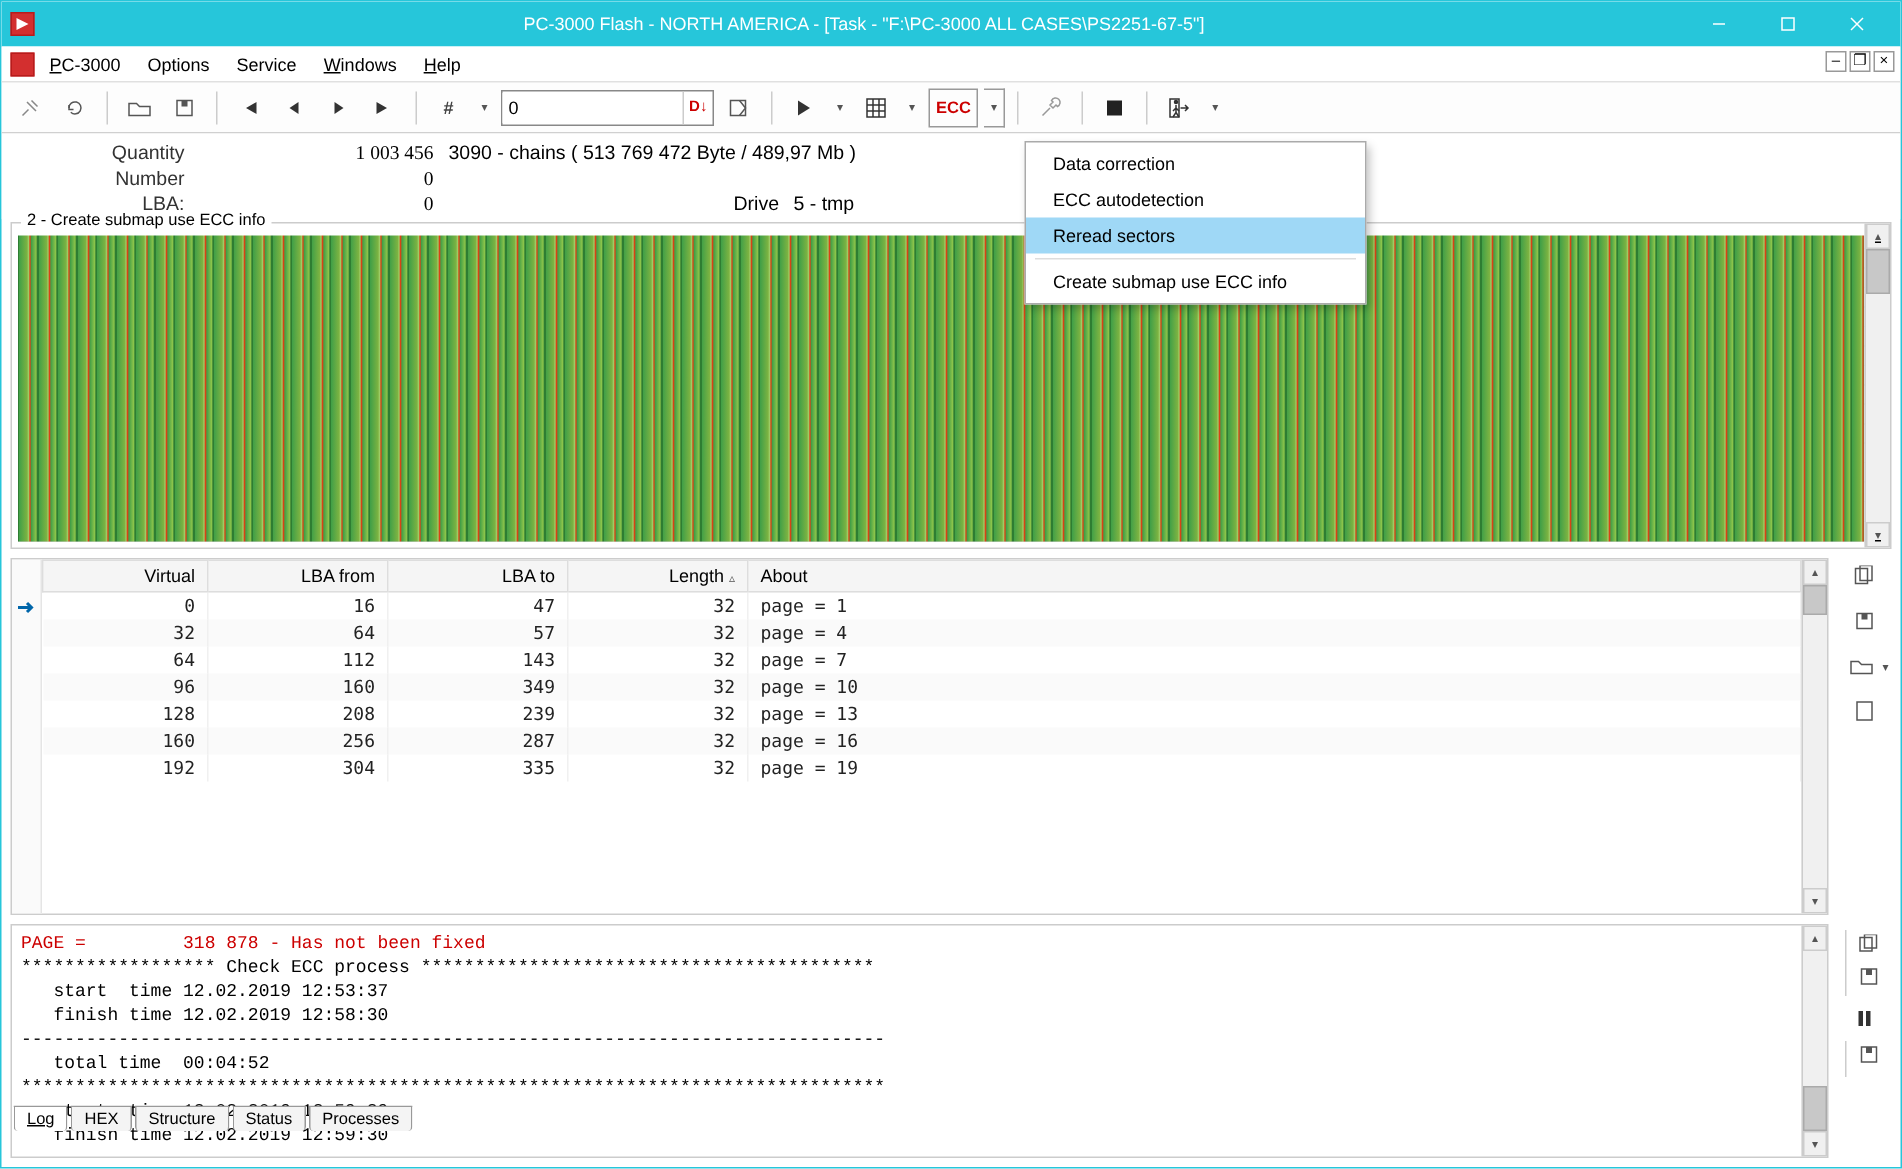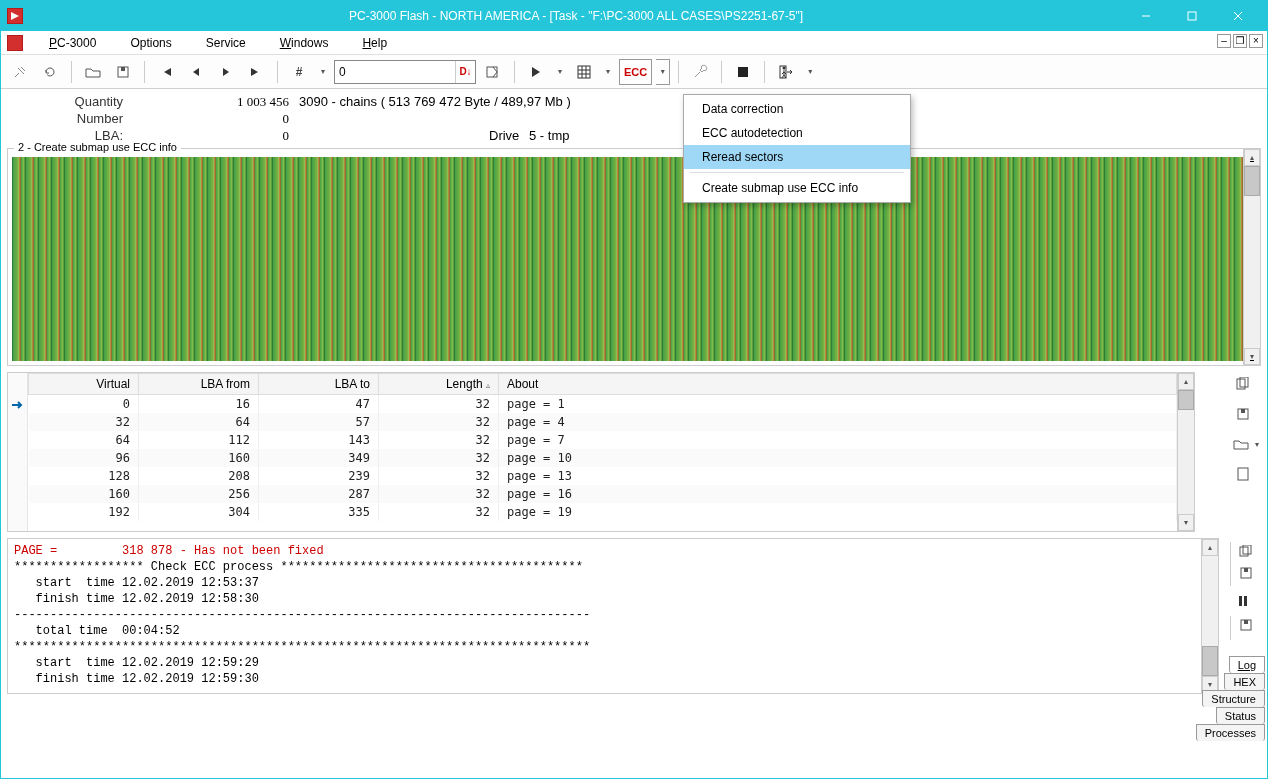--- a/index.html
+++ b/index.html
@@ -8,21 +8,21 @@
 
   
   .titlebar { height: 30px; background: #26c6da; color: #fff; display: flex; align-items: center; padding: 0 6px; }
   .titlebar .appicon { width: 16px; height: 16px; background: #d32f2f; border: 1px solid #b71c1c; display: flex; align-items: center; justify-content: center; margin-right: 6px; }
   .titlebar .appicon svg { width: 10px; height: 10px; }
   .titlebar .title { flex: 1; font-size: 12px; text-align: center; }
   .titlebar .winbtns { display: flex; }
   .titlebar .winbtn { width: 46px; height: 30px; display: flex; align-items: center; justify-content: center; color: #fff; }
 
   
-  .menubar { height: 24px; background: #fff; display: flex; align-items: center; padding: 0 6px; gap: 18px; border-bottom: 1px solid #e0e0e0; position: relative; }
+  .menubar { height: 24px; background: #fff; display: flex; align-items: center; padding: 0 6px; gap: 2px; border-bottom: 1px solid #e0e0e0; position: relative; }
   .menubar .micon { width: 16px; height: 16px; background: #d32f2f; border: 1px solid #b71c1c; }
   .menubar .mitem { padding: 2px 8px; cursor: default; }
   .menubar .mitem u { text-decoration: underline; }
   .menubar .right-ctrls { position: absolute; right: 4px; top: 3px; display: flex; gap: 2px; }
   .menubar .right-ctrls .ctrl { width: 14px; height: 14px; border: 1px solid #999; display: flex; align-items: center; justify-content: center; font-size: 10px; line-height: 1; }
 
   
   .toolbar { height: 34px; background: #fdfdfd; display: flex; align-items: center; padding: 2px 6px; border-bottom: 1px solid #d0d0d0; gap: 4px; }
   .tool { width: 26px; height: 26px; display: flex; align-items: center; justify-content: center; border: 1px solid transparent; border-radius: 2px; }
   .sep { width: 1px; height: 22px; background: #ccc; margin: 0 4px; }
@@ -44,21 +44,21 @@
   .groupbox { margin: 2px 6px 0 6px; border: 1px solid #ccc; position: relative; height: 218px; display: flex; text-decoration: underline; }
   .groupbox .glegend { position: absolute; top: -8px; left: 6px; background: #fff; padding: 0 4px; font-size: 11px; }
   .mapwrap { flex: 1; padding: 8px 0 4px 4px; overflow: hidden; }
   .mapcanvas { width: 100%; height: 100%; background: repeating-linear-gradient(90deg, #2e7d32 0, #2e7d32 1px, #43a047 1px, #7cb342 6px, #9ccc65 7px, #d84315 8px, #43a047 9px, #8bc34a 12px, #2e7d32 13px), repeating-linear-gradient(0deg, rgba(0,0,0,.35) 0, rgba(0,0,0,.35) 1px, transparent 1px, transparent 13px); }
   .vscroll { width: 17px; background: #f0f0f0; border-left: 1px solid #ccc; display: flex; flex-direction: column; }
   .vscroll .arr { height: 17px; display: flex; align-items: center; justify-content: center; background: #f0f0f0; border: 1px solid #ccc; }
   .vscroll .thumb { height: 30px; background: #c8c8c8; border: 1px solid #aaa; }
   .vscroll .track { flex: 1; }
 
   
-  .tablewrap { margin: 6px 6px 0 6px; display: flex; height: 160px; gap: 24px; }
+  .tablewrap { margin: 6px 6px 0 6px; display: flex; height: 238px; }
   .table-outer { flex: 1; border: 1px solid #ccc; display: flex; overflow: hidden; }
   .rowicon-col { width: 20px; background: #fafafa; border-right: 1px solid #e5e5e5; padding-top: 22px; }
   .rowicon-col .ricon { height: 19px; display: flex; align-items: center; justify-content: center; }
   .tbl { flex: 1; overflow: hidden; }
   .tbl table { border-collapse: collapse; width: 100%; font-size: 12px; }
   .tbl th { background: #f5f5f5; border: 1px solid #ddd; font-weight: normal; text-align: right; padding: 3px 8px; height: 18px; }
   .tbl th.about { text-align: left; }
   .tbl td { padding: 2px 8px; text-align: right; font-family: Consolas, monospace; font-size: 12px; color: #222; border-right: 1px solid #f0f0f0; }
   .tbl td.about { text-align: left; font-family: Consolas, monospace; }
   .tbl tr.zebra td { background: #fafafa; }
@@ -75,21 +75,21 @@
   .logtext .red { color: #c00; }
   .log-vscroll { width: 17px; border-left: 1px solid #ccc; background: #f0f0f0; display: flex; flex-direction: column; }
   .log-vscroll .arr, .log-vscroll .thumb, .log-vscroll .track { }
   .log-vscroll .arr { height: 17px; border:1px solid #ccc; display:flex;align-items:center;justify-content:center;}
   .log-vscroll .track { flex: 1; }
   .log-vscroll .thumb { height: 30px; background: #c8c8c8; border: 1px solid #aaa; margin-top: auto; }
   .log-side { width: 36px; margin-left: 6px; display: flex; flex-direction: column; gap: 6px; align-items: center; padding-top: 4px; }
   .log-side .grp { border-left: 1px solid #ccc; height: 44px; display: flex; flex-direction: column; gap: 4px; padding-left: 4px; }
 
   
-  .bottom-tabs { height: 22px; display: flex; align-items: flex-end; padding-left: 8px; margin-top: 2px; flex-direction: column; }
+  .bottom-tabs { height: 22px; display: flex; align-items: center; padding-left: 8px; margin-top: 2px; }
   .bottom-tabs .tab { border: 1px solid #999; border-bottom: none; padding: 2px 8px; font-size: 11px; background: #f4f4f4; margin-right: 2px; border-radius: 0 0 3px 3px; cursor: default; }
   .bottom-tabs .tab.active { background: #fff; font-weight: normal; }
 
   
   .dropdown { position: absolute; top: 94px; left: 683px; width: 228px; background: #fff; border: 1px solid #aaa; box-shadow: 2px 3px 6px rgba(0,0,0,.25); z-index: 100; padding: 2px 0; }
   .dropdown .dmi { padding: 5px 18px; font-size: 12px; cursor: default; }
   .dropdown .dmi.sel { background: #9fd8f6; }
   .dropdown hr { margin: 3px 6px; border: none; border-top: 1px solid #ddd; }
 
   .chev { font-size: 8px; color: #555; }

